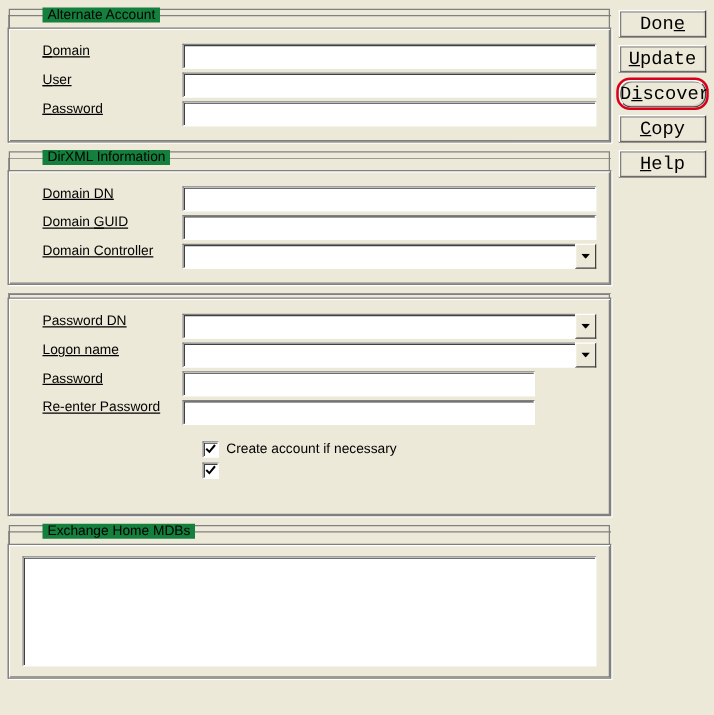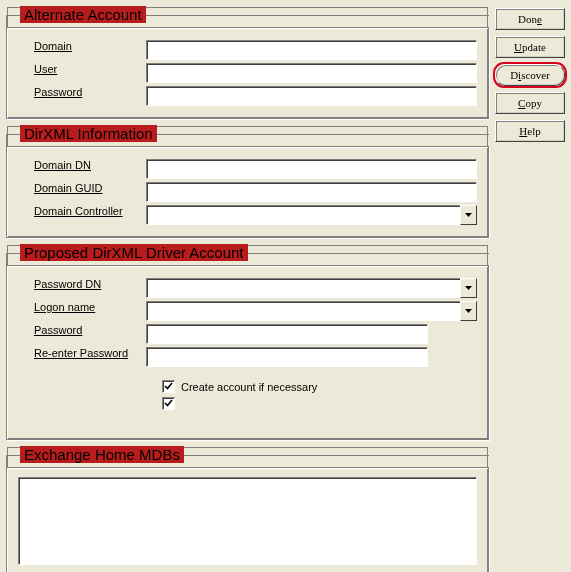--- a/index.html
+++ b/index.html
@@ -43,24 +43,24 @@
     content: "";
     position: absolute;
     inset: 4px 0 0 0;
     border: 1px solid #808080;
     box-shadow: 1px 1px 0 #fff inset, 1px 1px 0 #fff;
     pointer-events: none;
   }
   legend {
     position: relative;
     z-index: 1;
-    background: #b91c1c;
+    background: #15803d;
     padding: 0 4px;
-    margin-left: 2px;
-    font-size: 15px;
+    margin-left: 16px;
+    font-size: 11px;
   }
   .row { display: flex; align-items: flex-start; margin: 3px 0; text-decoration: underline; }
   .label { width: 128px; padding-left: 16px; }
   .field-txt {
     flex: 1;
     height: 20px;
     background: #fff;
     border: 1px solid #808080;
     border-right-color: #fff;
     border-bottom-color: #fff;
@@ -75,21 +75,21 @@
   .combo-btn {
     width: 17px; height: 20px;
     background: #ece9d8;
     border: 1px solid #fff;
     border-right-color: #404040;
     border-bottom-color: #404040;
     display: flex; align-items: center; justify-content: center;
     margin-left: -1px;
   }
   .combo-btn svg { width: 7px; height: 4px; }
-  .chk-row { display: flex; align-items: center; gap: 6px; margin: 4px 0 4px 144px; }
+  .chk-row { display: flex; gap: 6px; margin: 4px 0 4px 144px; }
   .chk {
     width: 13px; height: 13px;
     background: #fff;
     border: 1px solid #808080;
     border-right-color: #fff;
     border-bottom-color: #fff;
     box-shadow: inset 1px 1px 0 #404040;
     display: flex; align-items: center; justify-content: center;
   }
   .chk svg { width: 9px; height: 9px; }
@@ -105,22 +105,22 @@
   .btn {
     height: 22px;
     background: #ece9d8;
     border: 1px solid #fff;
     border-right-color: #404040;
     border-bottom-color: #404040;
     box-shadow: 1px 1px 0 #808080 inset, -1px -1px 0 #d4d0c8 inset;
     border: 1px solid #404040;
     border-top-color: #fff;
     border-left-color: #fff;
-    font-family: Liberation Serif, serif;
-    font-size: 11px;
+    font-family: Liberation Mono, monospace;
+    font-size: 15px;
     cursor: default;
     padding: 0;
     position: relative;
   }
   .btn-inner { position: relative; display: inline-block; }
   .btn.highlight {
     outline: 2px solid #d8001a;
     outline-offset: 0;
     border-radius: 10px;
   }
@@ -174,21 +174,20 @@
         <div class="combo-btn">
           <svg viewBox="0 0 7 4">
               <path d="M0 0 L7 0 L3.5 4 Z" fill="#000"></path>
             </svg>
         </div>
       </div>
     </div>
   </fieldset>
 
   <fieldset>
-    <legend>Proposed DirXML Driver Account</legend>
     <div class="row">
       <div class="label">Password DN</div>
       <div class="combo-wrap">
         <input class="field-txt" type="text" value="" style="">
         <div class="combo-btn">
           <svg viewBox="0 0 7 4">
               <path d="M0 0 L7 0 L3.5 4 Z" fill="#000"></path>
             </svg>
         </div>
       </div>

